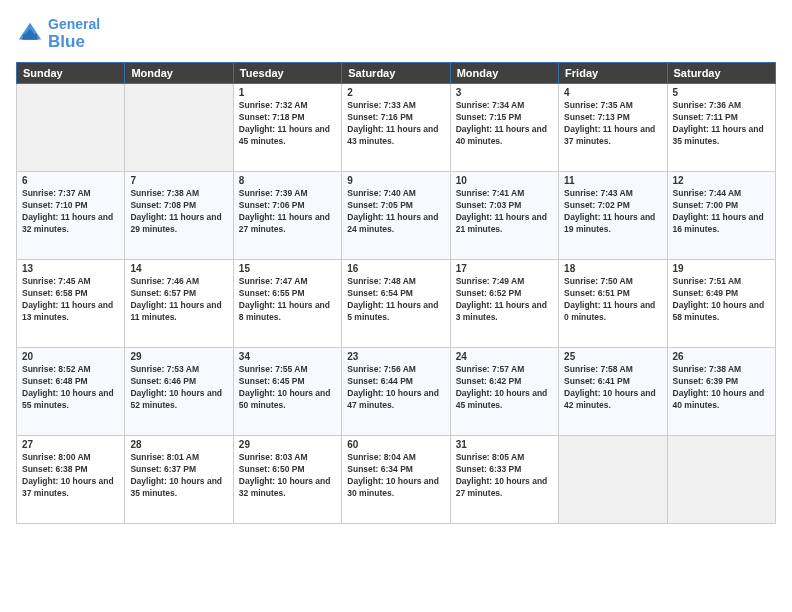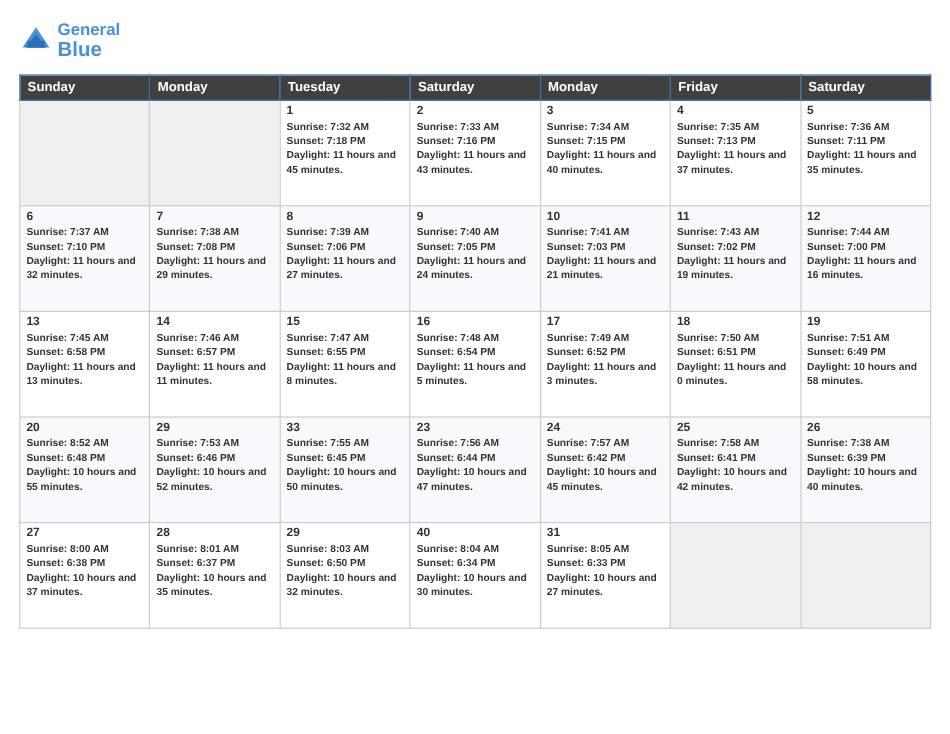--- a/index.html
+++ b/index.html
@@ -251,21 +251,21 @@
 Sunset: 6:48 PM
 Daylight: 10 hours and 55 minutes.</div>
           </td>
           <td>
             <span class="day-num">29</span>
             <div class="day-info">Sunrise: 7:53 AM
 Sunset: 6:46 PM
 Daylight: 10 hours and 52 minutes.</div>
           </td>
           <td>
-            <span class="day-num">33</span>
+            <span class="day-num">34</span>
             <div class="day-info">Sunrise: 7:55 AM
 Sunset: 6:45 PM
 Daylight: 10 hours and 50 minutes.</div>
           </td>
           <td>
             <span class="day-num">23</span>
             <div class="day-info">Sunrise: 7:56 AM
 Sunset: 6:44 PM
 Daylight: 10 hours and 47 minutes.</div>
           </td>
@@ -301,21 +301,21 @@
 Sunset: 6:37 PM
 Daylight: 10 hours and 35 minutes.</div>
           </td>
           <td>
             <span class="day-num">29</span>
             <div class="day-info">Sunrise: 8:03 AM
 Sunset: 6:50 PM
 Daylight: 10 hours and 32 minutes.</div>
           </td>
           <td>
-            <span class="day-num">40</span>
+            <span class="day-num">60</span>
             <div class="day-info">Sunrise: 8:04 AM
 Sunset: 6:34 PM
 Daylight: 10 hours and 30 minutes.</div>
           </td>
           <td>
             <span class="day-num">31</span>
             <div class="day-info">Sunrise: 8:05 AM
 Sunset: 6:33 PM
 Daylight: 10 hours and 27 minutes.</div>
           </td>

